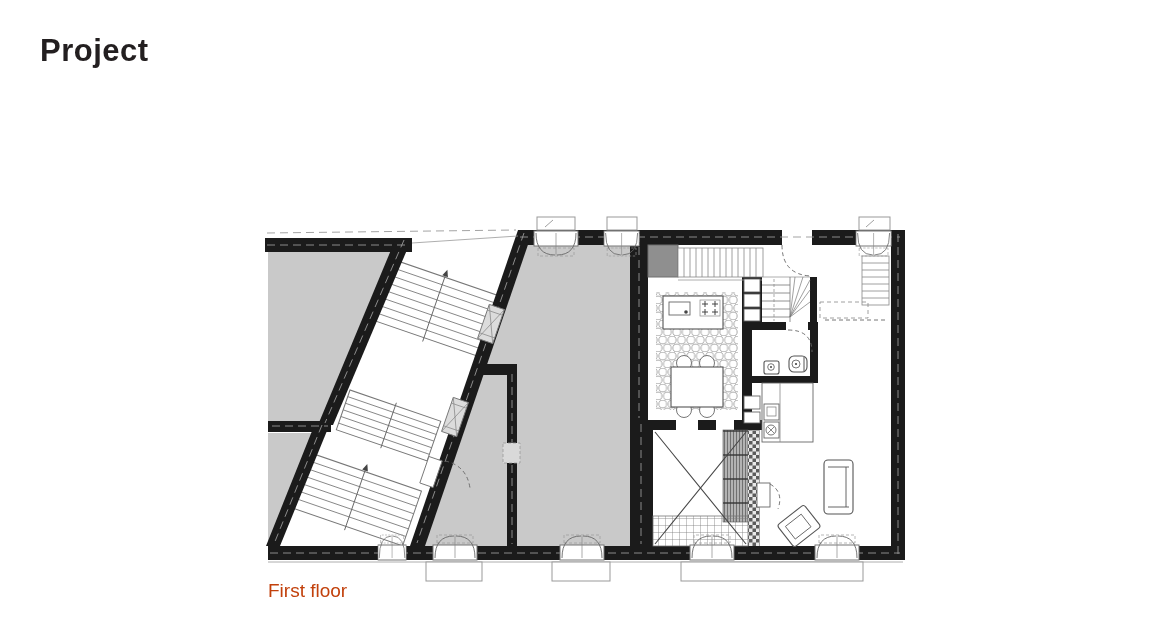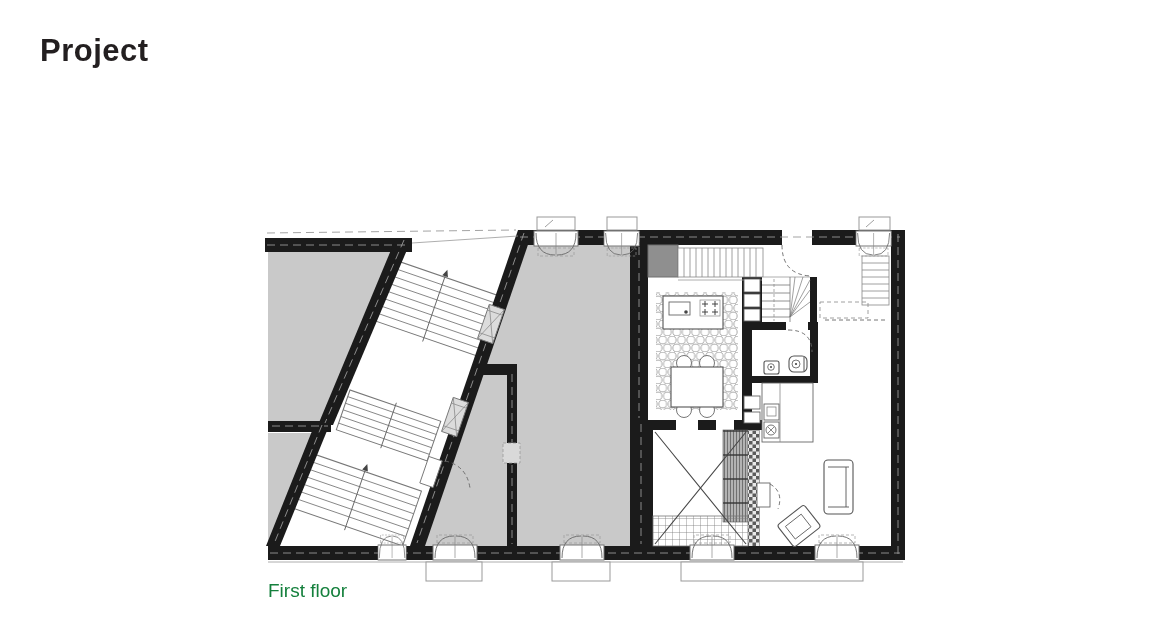--- a/index.html
+++ b/index.html
@@ -1,20 +1,20 @@
 <!DOCTYPE html>
 <html><head>
 <meta charset="utf-8">
 <style>
   html,body{margin:0;padding:0;background:#fff;}
   .page{position:relative;width:997px;height:618px;background:#fff;overflow:hidden;
         font-family:"Liberation Sans","DejaVu Sans",sans-serif;}
   .title{position:absolute;left:40px;top:33px;font-size:31px;font-weight:bold;
          color:#231f20;letter-spacing:.5px;}
-  .caption{position:absolute;left:268px;top:580px;font-size:19px;color:#15803d;}
+  .caption{position:absolute;left:268px;top:580px;font-size:19px;color:#c2410c;}
   svg{position:absolute;left:0;top:0;}
   .wall{fill:#1b1b1b;stroke:none;}
   .gray{fill:#c9c9c9;stroke:none;}
   .wht{fill:#ffffff;}
   .tl2{stroke:#999;stroke-width:.8;fill:none;}
   .dash{stroke:#999;stroke-width:.9;fill:none;stroke-dasharray:8 5;}
   .dash2{stroke:#666;stroke-width:.9;fill:none;stroke-dasharray:4 3;}
   .furn{fill:#ffffff;stroke:#555;stroke-width:1.1;}
   .furn2{fill:#ffffff;stroke:#666;stroke-width:.9;}
 </style>

